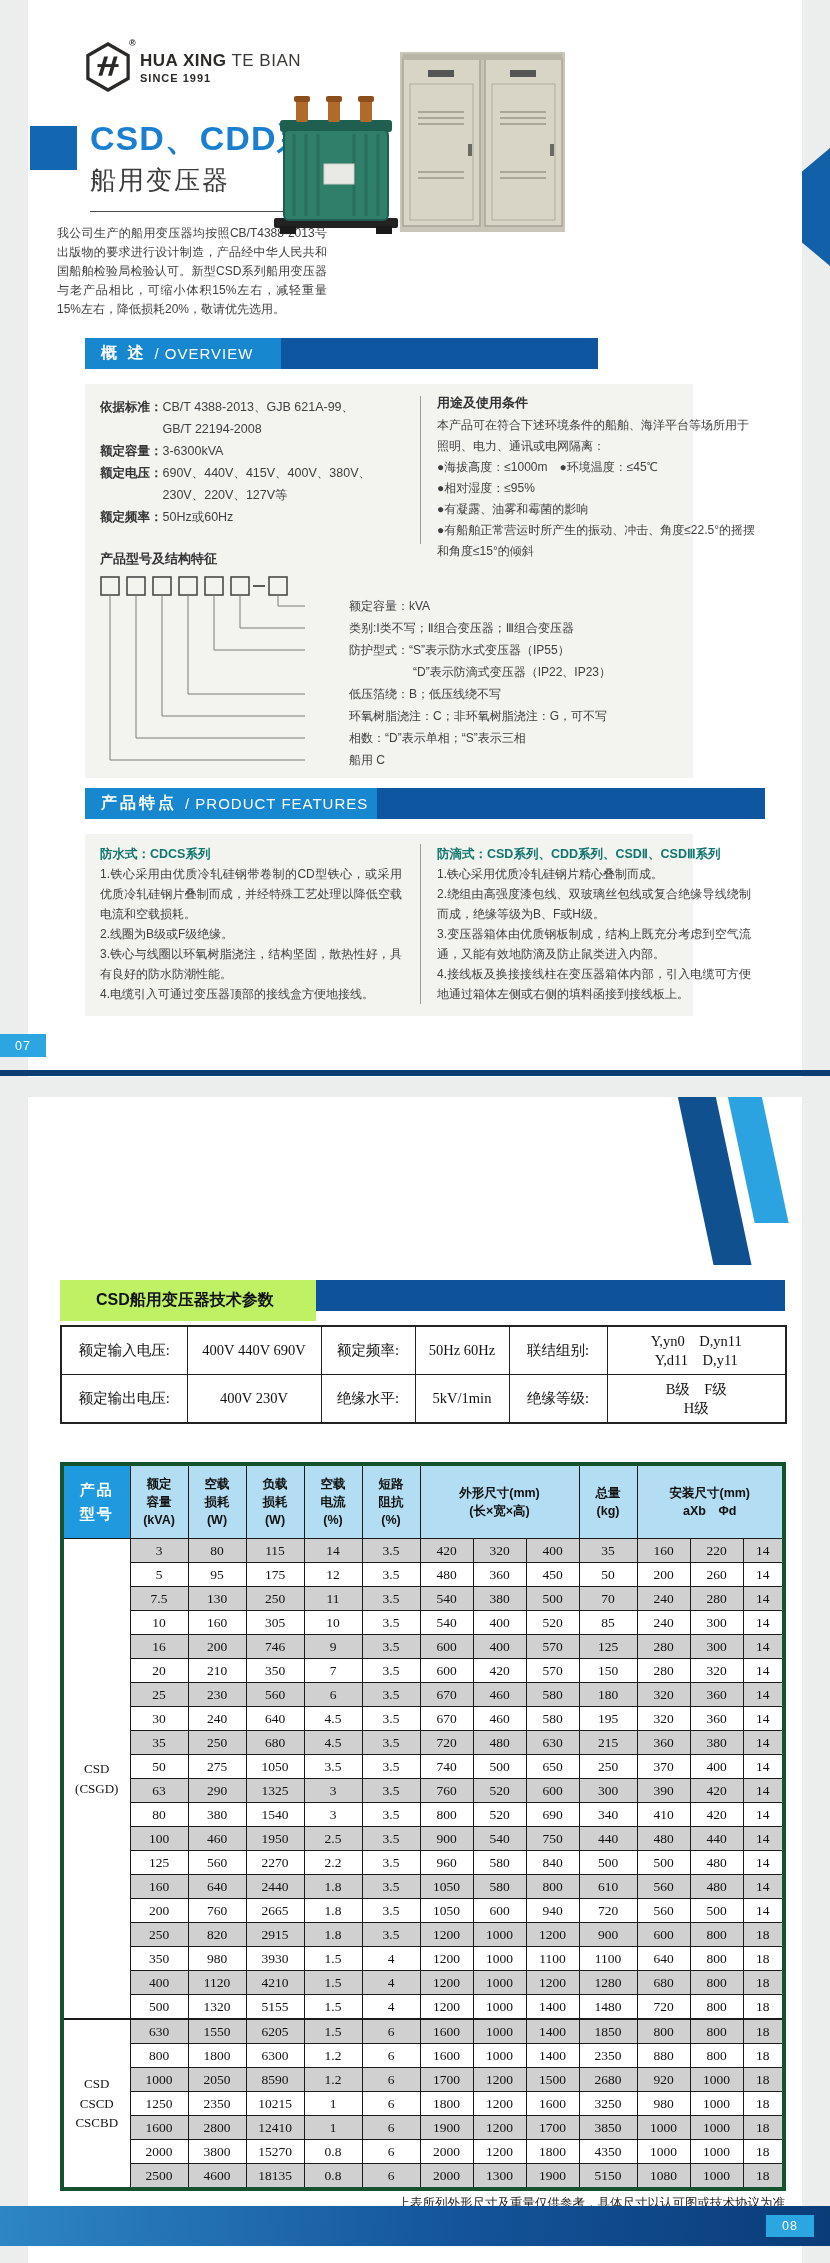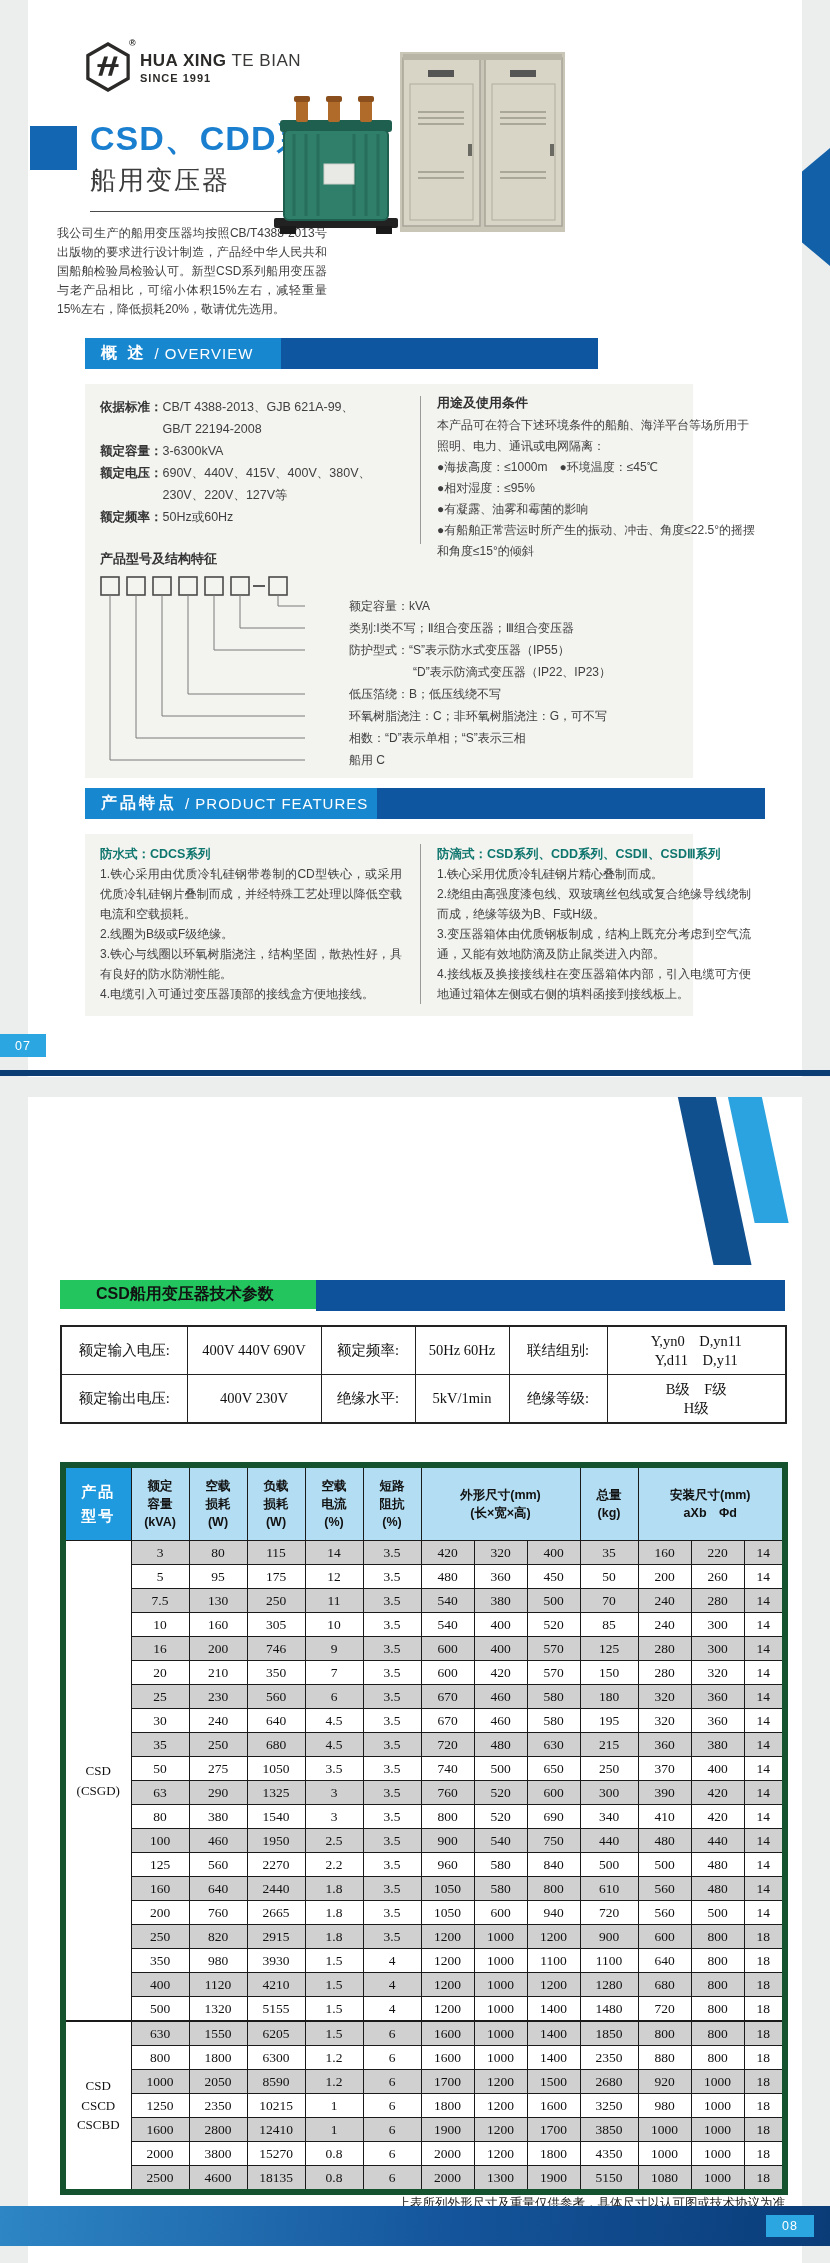--- a/index.html
+++ b/index.html
@@ -68,29 +68,29 @@
   .ribbons{position:absolute;left:620px;top:0;width:154px;height:168px;overflow:hidden;}
   .rb1{position:absolute;left:48px;top:-12px;width:38px;height:195px;background:#10508f;transform:skewX(12deg);}
   .rb2{position:absolute;left:92px;top:-12px;width:34px;height:138px;background:#2aa3e0;transform:skewX(12deg);}
   #band{position:absolute;left:0;top:2206px;width:830px;height:40px;
         background:linear-gradient(95deg,#2e86c4 0%,#14549a 55%,#0a3c78 100%);}
   #badge08{position:absolute;left:766px;top:2215px;width:48px;height:22px;background:#2ba6e0;color:#fff;
            font-size:12.5px;display:flex;align-items:center;justify-content:center;letter-spacing:1px;}
 
   
   .tech-bar{position:absolute;left:32px;top:183px;width:725px;height:31px;}
-  .tech-bar-light{position:absolute;left:0;top:0;width:256px;height:29px;background:#22c55e;display:flex;align-items:center;padding-left:36px;box-sizing:border-box;}
+  .tech-bar-light{position:absolute;left:0;top:0;width:256px;height:41px;background:#bef264;display:flex;align-items:center;padding-left:36px;box-sizing:border-box;}
   .tech-bar-light span{font-size:16px;font-weight:bold;color:#111;}
   .tech-bar-dark{position:absolute;left:256px;top:0;width:469px;height:31px;background:#0f529c;}
 
   table{border-collapse:collapse;table-layout:fixed;}
   .ptable{position:absolute;left:32px;top:228px;width:725px;font-family:"Liberation Serif",serif;border:2px solid #222;}
   .ptable td{border:1px solid #222;height:45px;text-align:center;font-size:14.5px;color:#111;white-space:pre-line;line-height:1.3;}
 
-  .ttable{position:absolute;left:32px;top:365px;width:725px;border:6px solid #14532d;}
+  .ttable{position:absolute;left:32px;top:365px;width:725px;border:4px solid #14532d;}
   .ttable th{border:1px solid #1a1a1a;background:#b3ddf2;font-size:12.5px;font-weight:bold;color:#111;
              white-space:pre-line;height:72px;line-height:1.45;padding:0;}
   .ttable th.th-model{background:#1f9ade;color:#fff;font-size:15px;letter-spacing:2px;line-height:1.6;}
   .ttable td{border:1px solid #1a1a1a;height:23px;padding:0;text-align:center;
              font-family:"Liberation Serif",serif;font-size:13.5px;color:#111;}
   .ttable tr.odd td{background:#d0d0d0;}
   .ttable td.gcell{background:#fff !important;white-space:pre-line;font-size:13px;line-height:1.5;}
   .ttable tr.gsep td{border-top:2px solid #1a1a1a;}
   .note{position:absolute;left:32px;top:1098px;width:725px;text-align:right;
         font-family:"Liberation Serif",serif;font-size:12.5px;color:#1a1a1a;}

